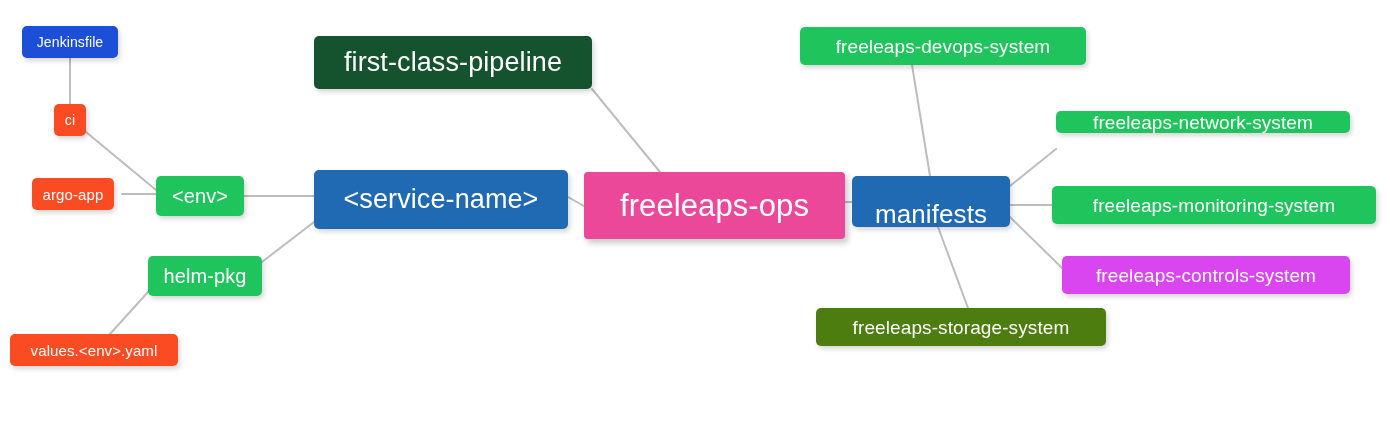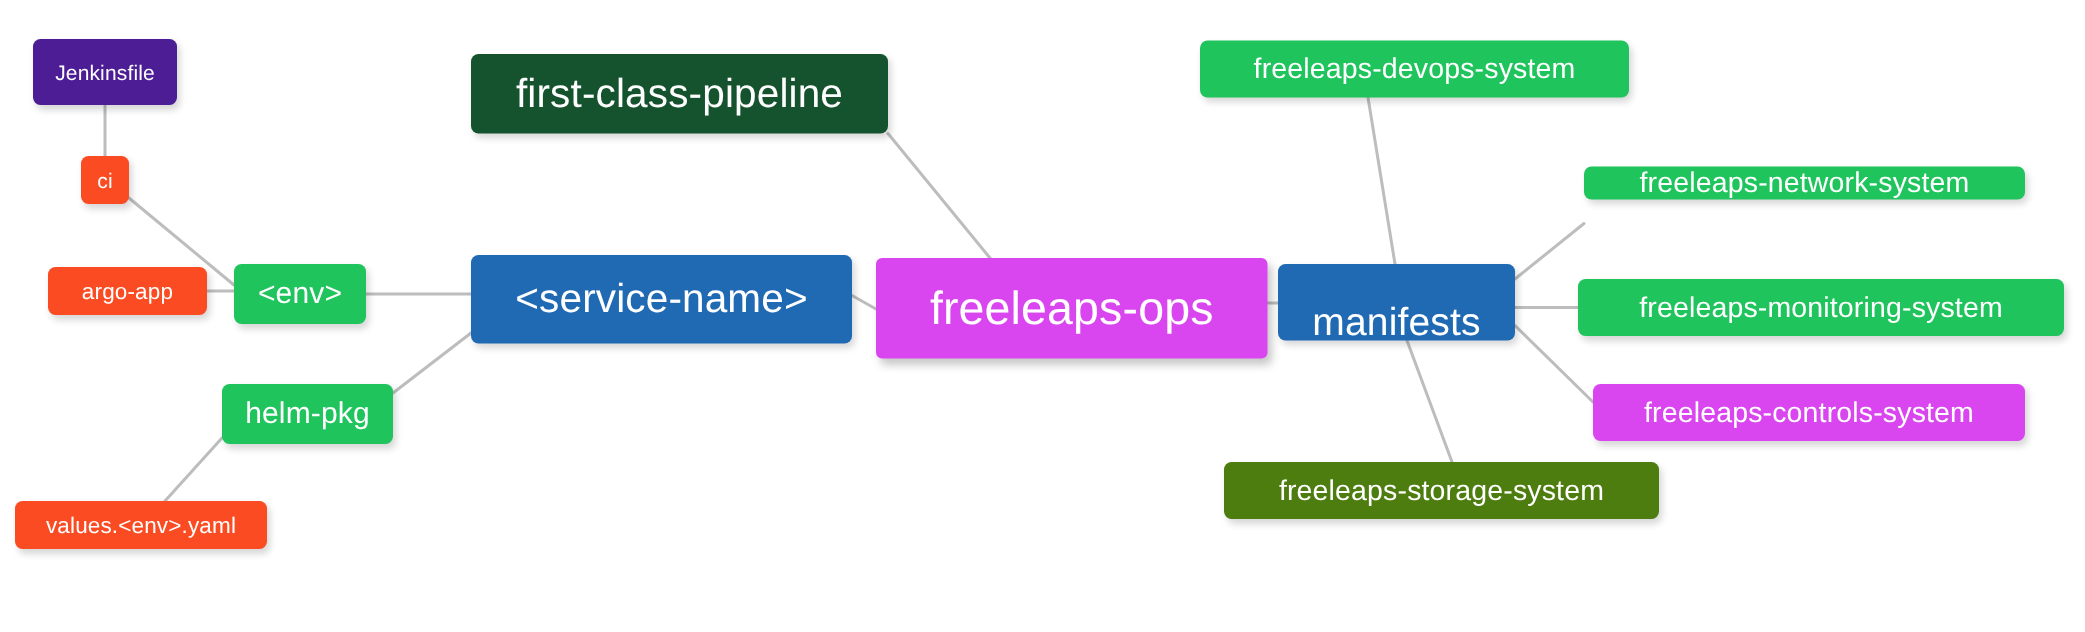--- a/index.html
+++ b/index.html
@@ -71,45 +71,45 @@
       <path d="M 70 104 L 70 58" class="mm-edge" stroke="#bdbdbd"></path>
       <path d="M 148 292 L 110 334" class="mm-edge" stroke="#bdbdbd"></path>
       <path d="M 930 176 L 912 65" class="mm-edge" stroke="#bdbdbd"></path>
       <path d="M 1010 186 L 1056 149" class="mm-edge" stroke="#bdbdbd"></path>
       <path d="M 1010 205 L 1052 205" class="mm-edge" stroke="#bdbdbd"></path>
       <path d="M 1010 217 L 1062 268" class="mm-edge" stroke="#bdbdbd"></path>
       <path d="M 938 227 L 968 308" class="mm-edge" stroke="#bdbdbd"></path>
     </svg>
 
   <div id="node-layer">
-      <div class="mm-node" style="left: 22px; top: 26px; width: 96px; height: 44px; background: #4c1d95; font-size: 14px;">
+      <div class="mm-node" style="left: 22px; top: 26px; width: 96px; height: 32px; background: #1d4ed8; font-size: 14px;">
         <span class="mm-label">Jenkinsfile</span>
       </div>
       <div class="mm-node" style="left: 54px; top: 104px; width: 32px; height: 32px; background: rgb(250, 75, 34); font-size: 14px;">
         <span class="mm-label">ci</span>
       </div>
-      <div class="mm-node" style="left: 32px; top: 178px; width: 106px; height: 32px; background: rgb(250, 75, 34); font-size: 15px;">
+      <div class="mm-node" style="left: 32px; top: 178px; width: 82px; height: 32px; background: rgb(250, 75, 34); font-size: 15px;">
         <span class="mm-label">argo-app</span>
       </div>
       <div class="mm-node" style="left: 156px; top: 176px; width: 88px; height: 40px; background: rgb(31, 196, 92); font-size: 20px;">
         <span class="mm-label">&lt;env&gt;</span>
       </div>
       <div class="mm-node" style="left: 148px; top: 256px; width: 114px; height: 40px; background: rgb(31, 196, 92); font-size: 20px;">
         <span class="mm-label">helm-pkg</span>
       </div>
       <div class="mm-node" style="left: 10px; top: 334px; width: 168px; height: 32px; background: rgb(250, 75, 34); font-size: 15px;">
         <span class="mm-label">values.&lt;env&gt;.yaml</span>
       </div>
       <div class="mm-node" style="left: 314px; top: 36px; width: 278px; height: 53px; background: #14532d; font-size: 27px;">
         <span class="mm-label">first-class-pipeline</span>
       </div>
       <div class="mm-node" style="left: 314px; top: 170px; width: 254px; height: 59px; background: rgb(32, 105, 179); font-size: 27px;">
         <span class="mm-label">&lt;service-name&gt;</span>
       </div>
-      <div class="mm-node root" style="left: 584px; top: 172px; width: 261px; height: 67px; background: #d946ef; font-size: 31px;">
+      <div class="mm-node root" style="left: 584px; top: 172px; width: 261px; height: 67px; background: #ec4899; font-size: 31px;">
         <span class="mm-label">freeleaps-ops</span>
       </div>
       <div class="mm-node" style="left: 852px; top: 176px; width: 158px; height: 51px; background: rgb(32, 105, 179); font-size: 26px; align-items: flex-end;">
         <span class="mm-label">manifests</span>
       </div>
       <div class="mm-node" style="left: 800px; top: 27px; width: 286px; height: 38px; background: rgb(31, 196, 92); font-size: 19px;">
         <span class="mm-label">freeleaps-devops-system</span>
       </div>
       <div class="mm-node" style="left: 1056px; top: 111px; width: 294px; height: 22px; background: rgb(31, 196, 92); font-size: 19px;">
         <span class="mm-label">freeleaps-network-system</span>

